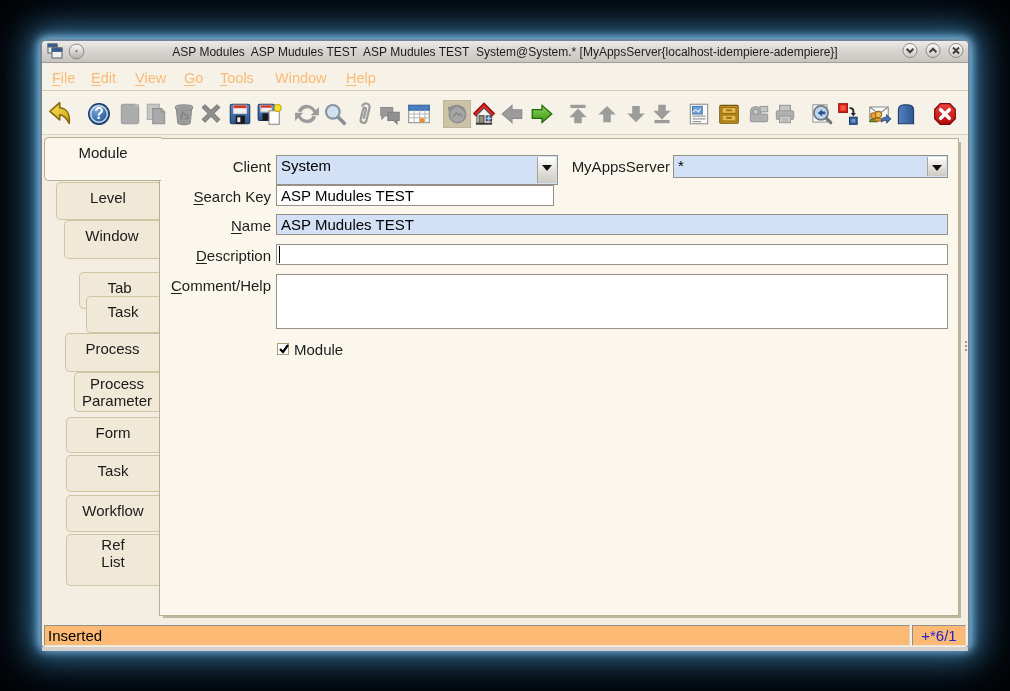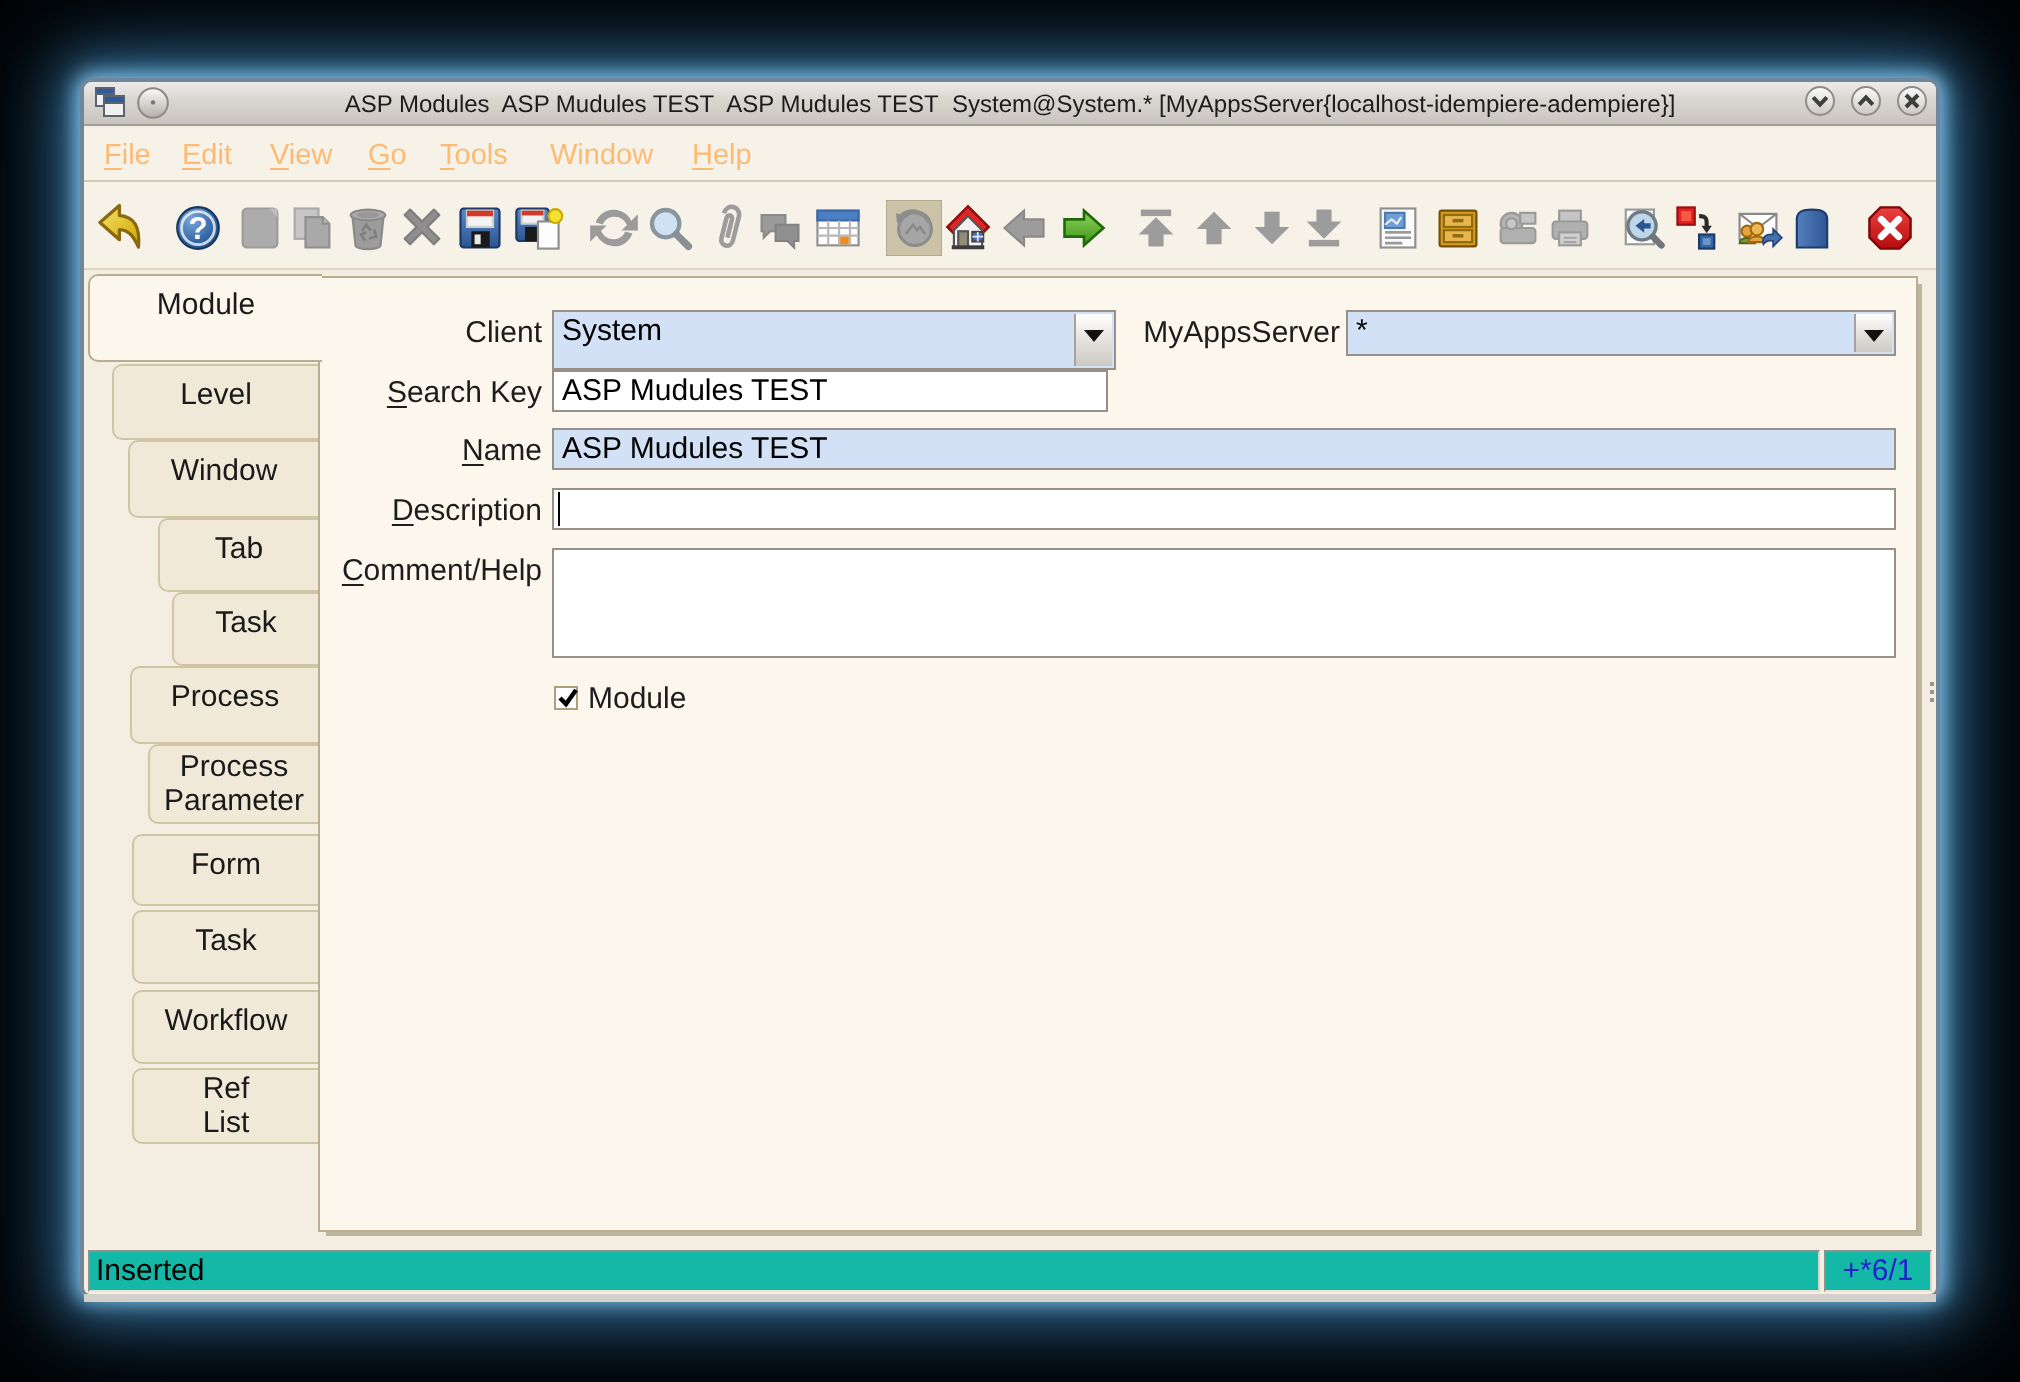--- a/index.html
+++ b/index.html
@@ -38,21 +38,21 @@
 .fld { position:absolute; font-size:15px; color:#000; background:#fff;
   border:1px solid #979088; padding:1px 0 0 4px; }
 .blue { background:#d2e1f5; }
 .combo-btn { position:absolute; top:1px; bottom:1px; right:1px; width:19px;
   background:linear-gradient(#ffffff, #e3e0db 55%, #cdc9c3);
   border-left:1px solid #a7a29b; }
 .combo-btn:after { content:""; position:absolute; left:4px; top:8px;
   border-left:5px solid transparent; border-right:5px solid transparent;
   border-top:6px solid #111; }
 
-.sbox { position:absolute; background:#14b8a6; border:1px solid #8f8f8b;
+.sbox { position:absolute; background:#fdba74; border:1px solid #8f8f8b;
   border-bottom-color:#e8e4da; border-right-color:#d8d4ca; font-size:15px; }
 #bottomstrip { position:absolute; left:42px; top:647px; width:926px; height:4px;
   background:#d3d0cb; }
 u { text-decoration:underline; text-underline-offset:2px; }
 </style>
 </head>
 <body>
 <div id="win"></div>
 <div id="titlebar"></div>
 <div id="titletext">ASP Modules&nbsp; ASP Mudules TEST&nbsp; ASP Mudules TEST&nbsp; System@System.* [MyAppsServer{localhost-idempiere-adempiere}]</div>
@@ -294,28 +294,28 @@
   <path d="M7.6 2.5 H16.4 L21.5 7.6 V16.4 L16.4 21.5 H7.6 L2.5 16.4 V7.6 Z" fill="url(#stp)" stroke="#7e0606" stroke-width="1.1"></path>
   <path d="M8 8 L16 16 M16 8 L8 16" stroke="#fff" stroke-width="3.2" stroke-linecap="round"></path>
 </svg>
 </div>
 <div id="mainarea"></div>
 <div id="panel"></div>
 
 <div class="tab tabsel" style="left:44px; top:137px; width:117px; height:44px;">Module</div>
 <div class="tab" style="left:56px; top:182px; width:103px; height:38px;">Level</div>
 <div class="tab" style="left:64px; top:220px; width:95px; height:39px;">Window</div>
-<div class="tab" style="left:79px; top:259px; width:80px; height:37px;">Tab</div>
+<div class="tab" style="left:79px; top:272px; width:80px; height:37px;">Tab</div>
 <div class="tab" style="left:86px; top:296px; width:73px; height:37px;">Task</div>
 <div class="tab" style="left:65px; top:333px; width:94px; height:39px;">Process</div>
 <div class="tab" style="left:74px; top:372px; width:85px; height:40px; padding-top:2px;">Process Parameter</div>
 <div class="tab" style="left:66px; top:417px; width:93px; height:36px;">Form</div>
 <div class="tab" style="left:66px; top:455px; width:93px; height:37px;">Task</div>
 <div class="tab" style="left:66px; top:495px; width:93px; height:37px;">Workflow</div>
-<div class="tab" style="left:66px; top:534px; width:93px; height:38px; padding-top:1px;">Ref<br>List</div>
+<div class="tab" style="left:66px; top:534px; width:93px; height:52px; padding-top:1px;">Ref<br>List</div>
 
 <div class="lbl" style="left:171px; top:158px; width:100px;">Client</div>
 <div class="lbl" style="left:570px; top:158px; width:100px;">MyAppsServer</div>
 <div class="lbl" style="left:171px; top:188px; width:100px;"><u>S</u>earch Key</div>
 <div class="lbl" style="left:171px; top:217px; width:100px;"><u>N</u>ame</div>
 <div class="lbl" style="left:171px; top:247px; width:100px;"><u>D</u>escription</div>
 <div class="lbl" style="left:168px; top:277px; width:103px;"><u>C</u>omment/Help</div>
 
 <div class="fld blue" style="left:276px; top:155px; width:282px; height:30px;">System<div class="combo-btn"></div></div>
 <div class="fld blue" style="left:673px; top:155px; width:275px; height:23px;">*<div class="combo-btn"></div></div>

